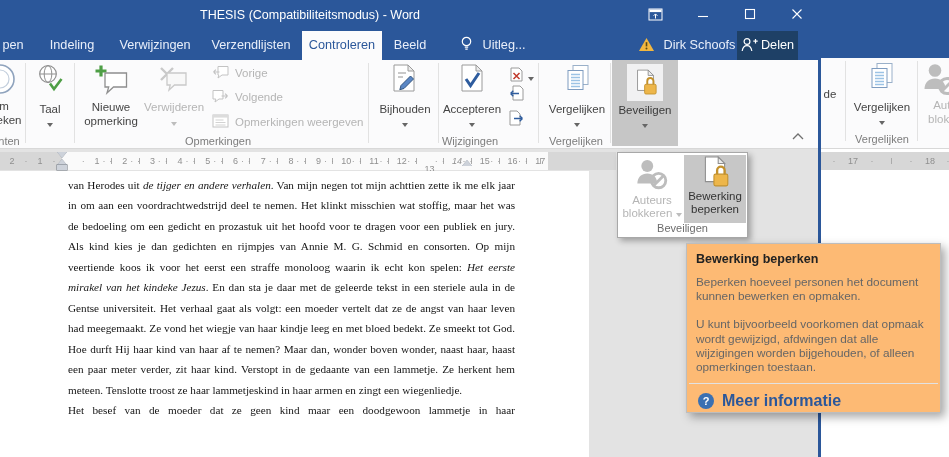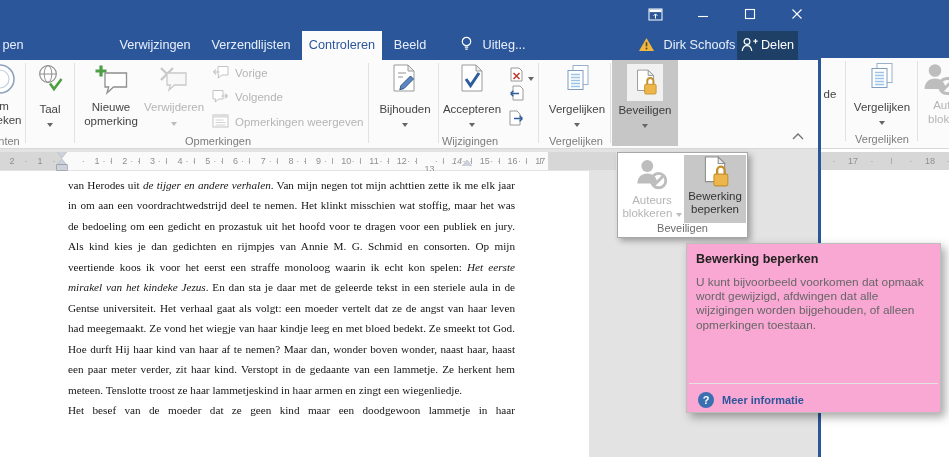--- a/index.html
+++ b/index.html
@@ -72,39 +72,40 @@
   
   #protect-menu{position:absolute;left:617px;top:152px;width:131px;height:86px;background:#fff;
                 border:1px solid #a8a8a8;box-shadow:3px 3px 6px rgba(0,0,0,0.3);z-index:20;
                 font-size:11.5px;color:#444;}
   .pm-item{position:absolute;top:2px;width:62px;height:68px;text-align:center;}
   .pm-item .pmicon{margin-top:1px;}
   .pm-l{line-height:13px;white-space:nowrap;}
   #pm-footer{position:absolute;left:0;top:69px;width:100%;text-align:center;font-size:11px;color:#6b6b6b;}
 
   
-  #supertip{position:absolute;left:686px;top:243px;width:255px;height:170px;background:#f9a8d4;
+  #supertip{position:absolute;left:686px;top:243px;width:255px;height:170px;background:#fdba74;
             border:1px solid #bdbdbd;box-shadow:4px 4px 9px rgba(0,0,0,0.35);z-index:30;
             padding:8px 9px 0 9px;font-size:11.8px;color:#666;}
   #st-title{font-size:12.5px;font-weight:bold;color:#222;margin-bottom:9px;}
   .st-p{line-height:14.2px;margin:0 0 14px 0;width:234px;}
   #st-div{position:absolute;left:2px;right:2px;top:139px;border-top:1px solid #e2e2e2;}
   #st-link-row{position:absolute;left:11px;top:148px;display:flex;align-items:center;}
   #st-q{width:16px;height:16px;border-radius:50%;background:#3a70b2;color:#fff;font-size:11px;font-weight:bold;
         text-align:center;line-height:16px;margin-right:8px;}
-  #st-link{color:#2b579a;font-weight:bold;font-size:11px;}
+  #st-link{color:#2b579a;font-weight:bold;font-size:16px;}
 </style>
 </head>
 <body>
 
 <div id="screen">
 
   <div id="win1">
 
     <div id="titlebar">
+      <div id="win-title">THESIS (Compatibiliteitsmodus) - Word</div>
       <div class="wc" style="left:638px;">
         <svg width="15" height="13" viewBox="0 0 15 13">
             <rect x="1" y="1" width="13" height="11" fill="none" stroke="#fff"></rect>
             <rect x="1.5" y="1.5" width="12" height="2.6" fill="#fff"></rect>
             <path d="M7.5 10.5V6.2M5.6 7.8l1.9-1.9 1.9 1.9" stroke="#fff" fill="none"></path>
           </svg>
       </div>
       <div class="wc" style="left:686px;">
         <svg width="12" height="12" viewBox="0 0 12 12">
             <path d="M1 8.5h10" stroke="#fff" stroke-width="1.1"></path>
@@ -117,20 +118,21 @@
       </div>
       <div class="wc" style="left:780px;">
         <svg width="12" height="12" viewBox="0 0 12 12">
             <path d="M1.5 1.5l9 9M10.5 1.5l-9 9" stroke="#fff" stroke-width="1.1"></path>
           </svg>
       </div>
     </div>
 
     <div id="tabrow">
       <div class="tab" style="left:0;width:26px;">pen</div>
+      <div class="tab" style="left:36px;width:72px;">Indeling</div>
       <div class="tab" style="left:110px;width:90px;">Verwijzingen</div>
       <div class="tab" style="left:202px;width:98px;">Verzendlijsten</div>
       <div class="tab active" style="left:302px;width:80px;">Controleren</div>
       <div class="tab" style="left:384px;width:52px;">Beeld</div>
       <div id="tellme">
         <svg width="13" height="16" viewBox="0 0 13 16">
             <circle cx="6.5" cy="5.5" r="4.2" fill="none" stroke="#fff" stroke-width="1.2"></circle>
             <path d="M4.8 11.2h3.4M5.3 13.2h2.4" stroke="#fff" stroke-width="1.2"></path>
           </svg>
         <span style="margin-left:6px;">Uitleg...</span>
@@ -420,20 +422,21 @@
           <path d="M15 17v-3.5a3.5 3.5 0 0 1 7 0V17" fill="none" stroke="#c3912c" stroke-width="2.2"></path>
         </svg>
       <div class="pm-l" style="color:#333;">Bewerking</div>
       <div class="pm-l" style="color:#333;">beperken</div>
     </div>
     <div id="pm-footer">Beveiligen</div>
   </div>
 
   <div id="supertip">
     <div id="st-title">Bewerking beperken</div>
+    <p class="st-p">Beperken hoeveel personen het document kunnen bewerken en opmaken.</p>
     <p class="st-p">U kunt bijvoorbeeld voorkomen dat opmaak wordt gewijzigd, afdwingen dat alle wijzigingen worden bijgehouden, of alleen opmerkingen toestaan.</p>
     <div id="st-div"></div>
     <div id="st-link-row">
       <div id="st-q">?</div>
       <span id="st-link">Meer informatie</span>
     </div>
   </div>
 
 </div>
 

